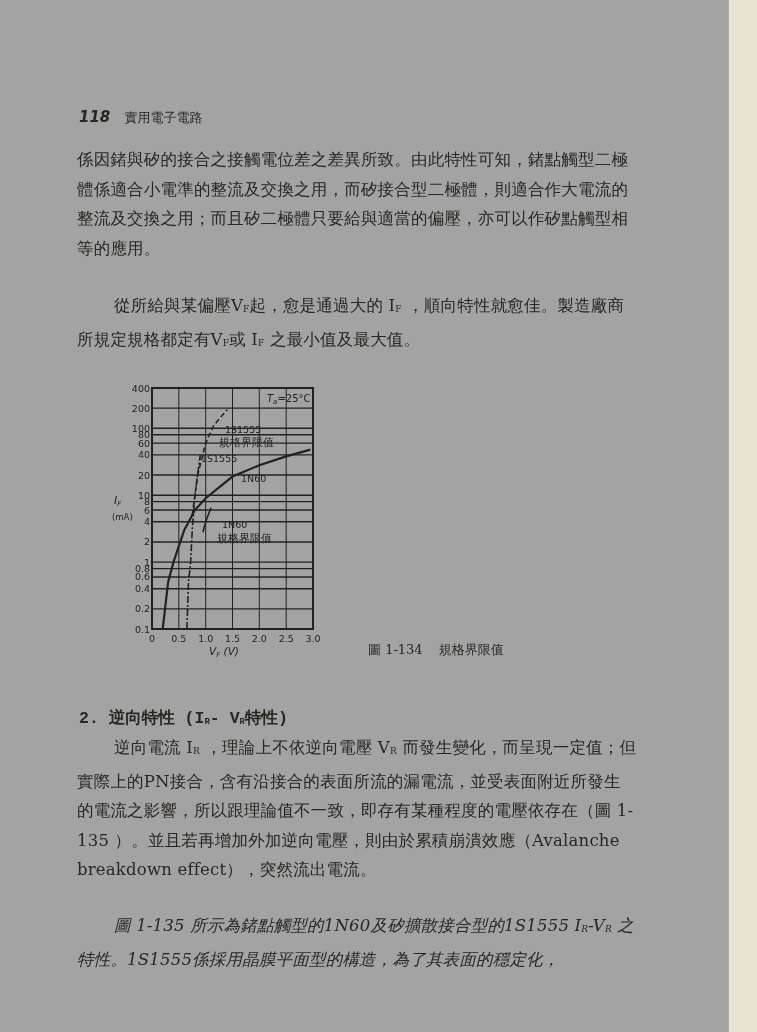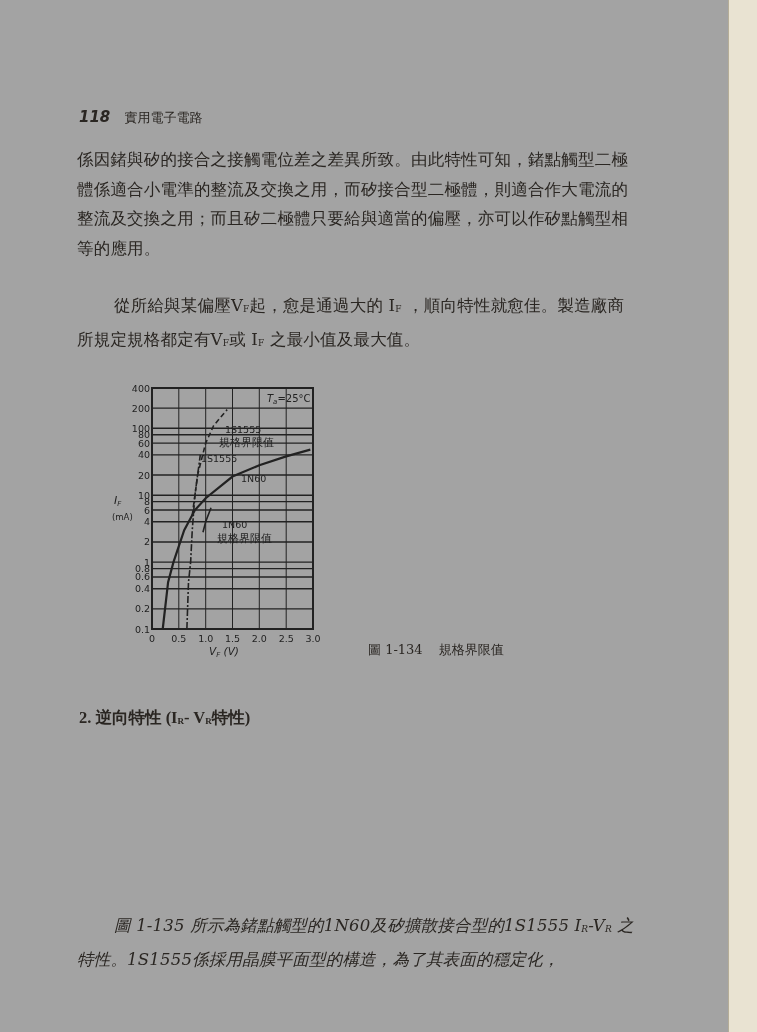--- a/index.html
+++ b/index.html
@@ -8,21 +8,21 @@
   .page{position:absolute;left:0;top:0;width:728px;height:1032px;background:#a3a3a3;}
   .page-edge{position:absolute;left:728px;top:0;width:29px;height:1032px;background:#e9e3d2;border-left:1px solid #b5ad98;}
   .header{position:absolute;left:79px;top:108px;font-size:13px;}
   .header .num{font-family:"DejaVu Sans","Liberation Sans",sans-serif;font-weight:bold;font-style:italic;font-size:15px;margin-right:10px;}
   .para{position:absolute;left:77px;width:560px;font-size:16.5px;line-height:29.5px;letter-spacing:0.2px;}
   .p1{top:145px;}
   .p2{top:291px;}
   .p3{top:733px;}
   .p4{top:911px;font-style:italic;}
   .indent{display:inline-block;width:37px;}
-  .heading{position:absolute;left:79px;top:707px;font-family:Liberation Serif, serif;font-weight:bold;font-size:16.5px;}
+  .heading{position:absolute;left:79px;top:707px;font-family:Liberation Mono, monospace;font-weight:bold;font-size:16.5px;}
   sub{font-size:9px;vertical-align:-1px;}
   .caption{position:absolute;left:368px;top:641px;font-size:13px;}
   .caption .lbl{font-weight:normal;margin-right:12px;}
   .chart{position:absolute;left:112px;top:380px;}
   .chart text{font-family:"DejaVu Sans","Liberation Sans",sans-serif;fill:#222;}
 </style>
 </head>
 <body>
 
 <div class="page">
@@ -115,16 +115,17 @@
     </g>
   </svg>
 
   <div class="caption">
     <span class="lbl">圖 1-134</span>
     <span>規格界限值</span>
   </div>
 
   <div class="heading"><span>2. 逆向特性 (I</span><sub>R</sub><span>- V</span><sub>R</sub><span>特性)</span></div>
 
+  <div class="para p3"><span class="indent"></span><span>逆向電流 I</span><sub>R</sub><span> ，理論上不依逆向電壓 V</span><sub>R</sub><span> 而發生變化，而呈現一定值；但實際上的PN接合，含有沿接合的表面所流的漏電流，並受表面附近所發生的電流之影響，所以跟理論值不一致，即存有某種程度的電壓依存在（圖 1-135 ）。並且若再增加外加逆向電壓，則由於累積崩潰效應（Avalanche breakdown effect），突然流出電流。</span></div>
 
   <div class="para p4"><span class="indent"></span><span>圖 1-135 所示為鍺點觸型的1N60及矽擴散接合型的1S1555 I</span><sub>R</sub><span>-V</span><sub>R</sub><span> 之特性。1S1555係採用晶膜平面型的構造，為了其表面的穩定化，</span></div>
 </div>
 <div class="page-edge"></div>
 
 </body></html>

